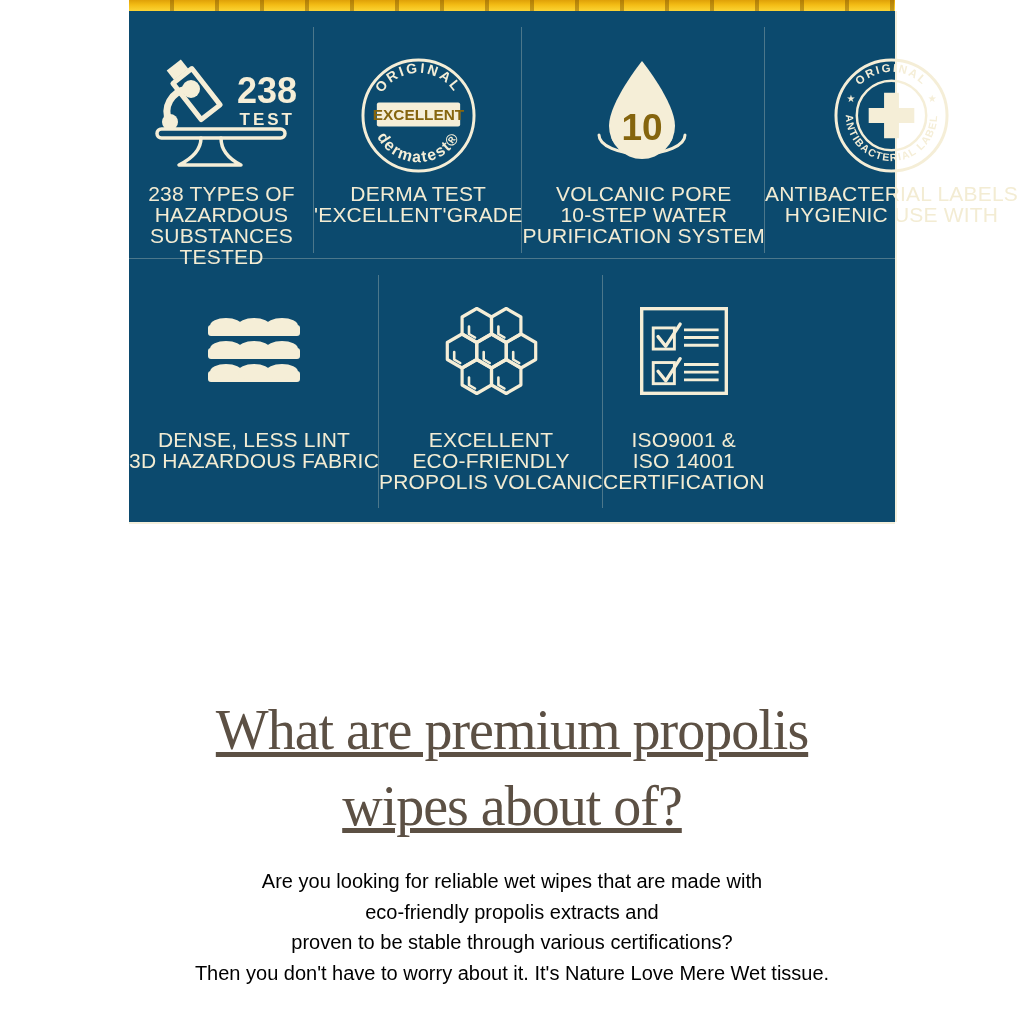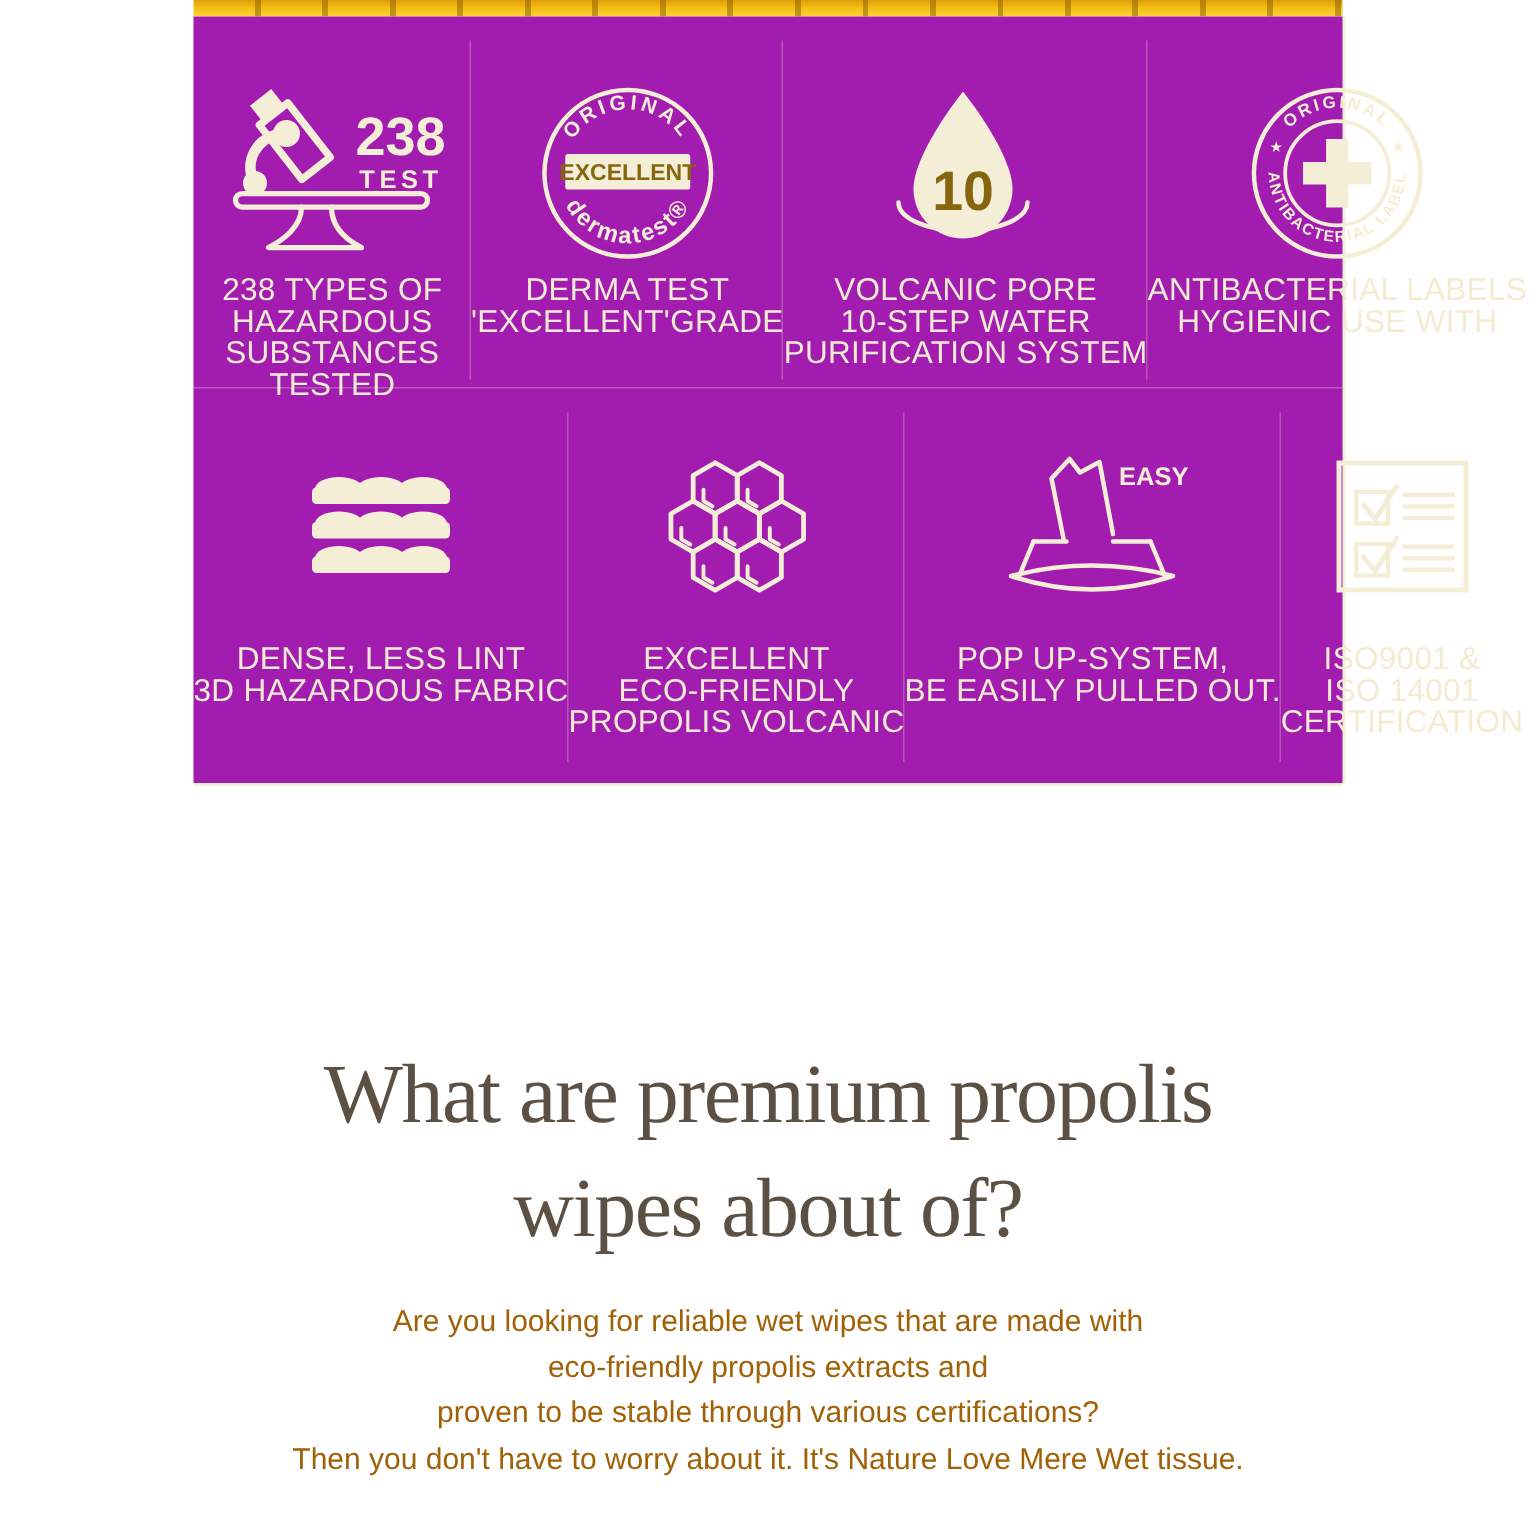--- a/index.html
+++ b/index.html
@@ -10,21 +10,21 @@
   
   .strip{
     position:absolute;left:129px;top:0;width:766px;height:11px;
     background:
       repeating-linear-gradient(90deg, rgba(122,81,2,0) 0 41px, rgba(122,81,2,.45) 41px 45px),
       linear-gradient(180deg,#dfa008 0%,#f3bc15 45%,#fbd435 100%);
   }
   
   .panel{
     position:absolute;left:129px;top:11px;width:766px;height:511px;
-    background:#a21caf;color:#f5eed7;
+    background:#0c4a6e;color:#f5eed7;
     box-shadow:2px 0 0 rgba(242,236,213,.85), 0 2px 0 rgba(242,236,213,.85);
   }
   .frow{display:grid;grid-template-columns:209fr 171fr 169fr 217fr;box-sizing:border-box;}
   .frow-1{height:247px;}
   .frow-2{height:264px;border-top:1px solid rgba(245,238,215,.28);}
   .cell{position:relative;display:flex;flex-direction:column;align-items:center;}
   .frow-1 .cell{padding-top:42px;}
   .frow-2 .cell{padding-top:40px;}
   .cell:not(:last-child)::after{
     content:"";position:absolute;right:0;top:16px;bottom:14px;width:1px;
@@ -37,24 +37,24 @@
     margin-top:6px;text-align:center;font-size:21px;line-height:21px;
     letter-spacing:.2px;color:#f3ecd3;white-space:nowrap;
   }
   .frow-2 .feat-label{margin-top:26px;}
   .feat-label span{display:block;}
   .panel svg{display:block;}
   
   .intro{position:absolute;top:522px;left:0;width:1024px;text-align:center;}
   .heading{
     margin:170px 0 0;font-family:"Liberation Serif","DejaVu Serif",serif;font-weight:400;
-    font-size:56px;line-height:76px;color:#5c5044;letter-spacing:-1px;
+    font-size:56px;line-height:76px;color:#5c5044;letter-spacing:-1px;text-decoration:underline;
   }
   .heading span{display:block;}
-  .body-text{margin-top:22px;font-size:20px;line-height:30.5px;color:#a16207;letter-spacing:0;}
+  .body-text{margin-top:22px;font-size:20px;line-height:30.5px;color:#000000;letter-spacing:0;}
   .body-text span{display:block;}
 </style>
 </head>
 <body>
 
 <div class="canvas">
 
   <div class="strip"></div>
 
   <div class="panel">
@@ -204,37 +204,20 @@
             </g>
           </svg>
         </div>
         <div class="feat-label">
           <span>EXCELLENT</span>
           <span>ECO-FRIENDLY</span>
           <span>PROPOLIS VOLCANIC</span>
         </div>
       </div>
 
-      <div class="cell">
-        <div class="iconbox">
-          <svg width="150" height="108" viewBox="0 0 150 108">
-            <g fill="none" stroke="#f5eed7" stroke-width="3" stroke-linecap="round" stroke-linejoin="round">
-              <path d="M56,62 L48,22 L60,9 L67,18 L80,11 L89,59"></path>
-              <path d="M36,64 L58,64 M89,64 L114,64"></path>
-              <path d="M36,64 L26,88 M114,64 L124,88"></path>
-              <path d="M21,87 Q75,73 129,87 Q75,105 21,87 Z"></path>
-            </g>
-            <text x="93" y="26" font-size="17" font-weight="bold" fill="#f5eed7">EASY</text>
-          </svg>
-        </div>
-        <div class="feat-label">
-          <span>POP UP-SYSTEM,</span>
-          <span>BE EASILY PULLED OUT.</span>
-        </div>
-      </div>
 
       <div class="cell">
         <div class="iconbox">
           <svg width="100" height="100" viewBox="0 0 104 104">
             <g fill="none" stroke="#f5eed7">
               <rect x="8" y="8" width="88" height="88" stroke-width="3.5"></rect>
               <rect x="20" y="28" width="22" height="22" stroke-width="3"></rect>
               <polyline points="25,37 33,47 48,24" stroke-width="3.5" stroke-linecap="round" stroke-linejoin="round"></polyline>
               <path d="M52,30 H88 M52,38 H88 M52,46 H88" stroke-width="3"></path>
               <rect x="20" y="64" width="22" height="22" stroke-width="3"></rect>

